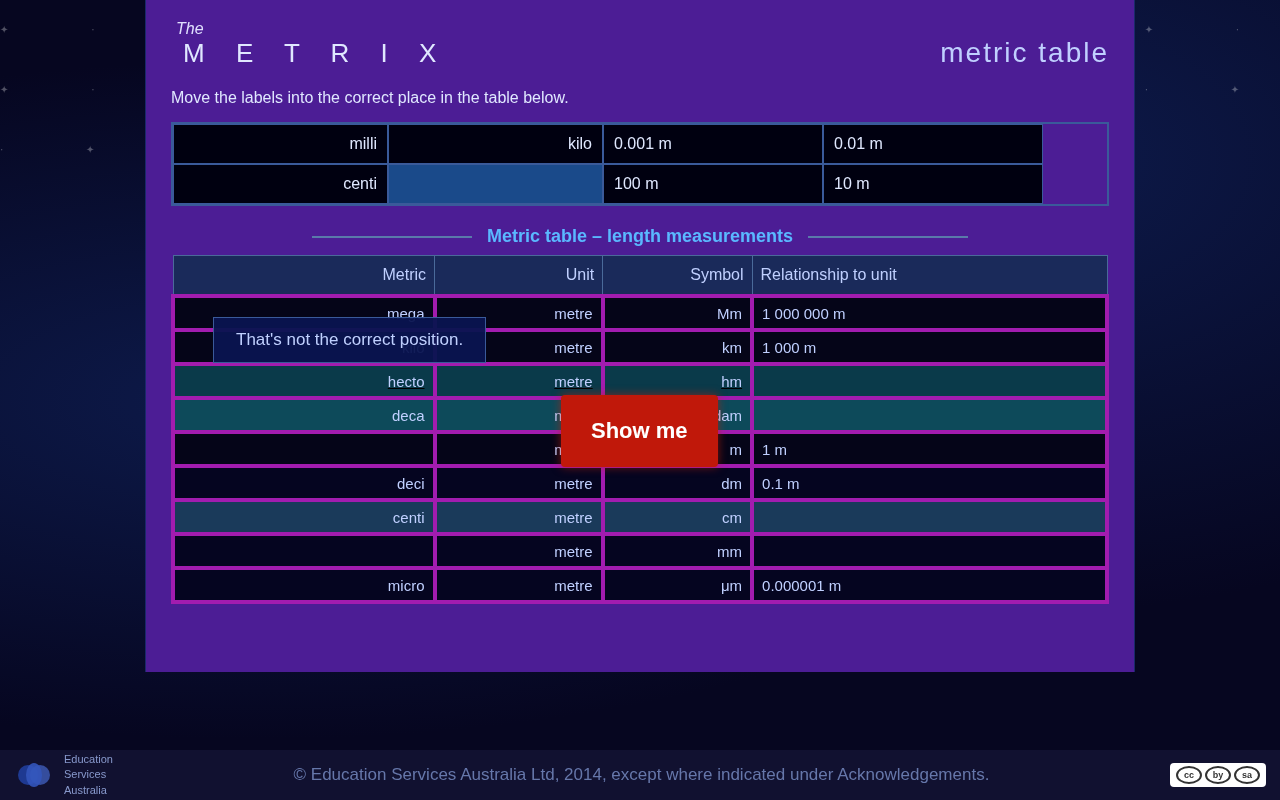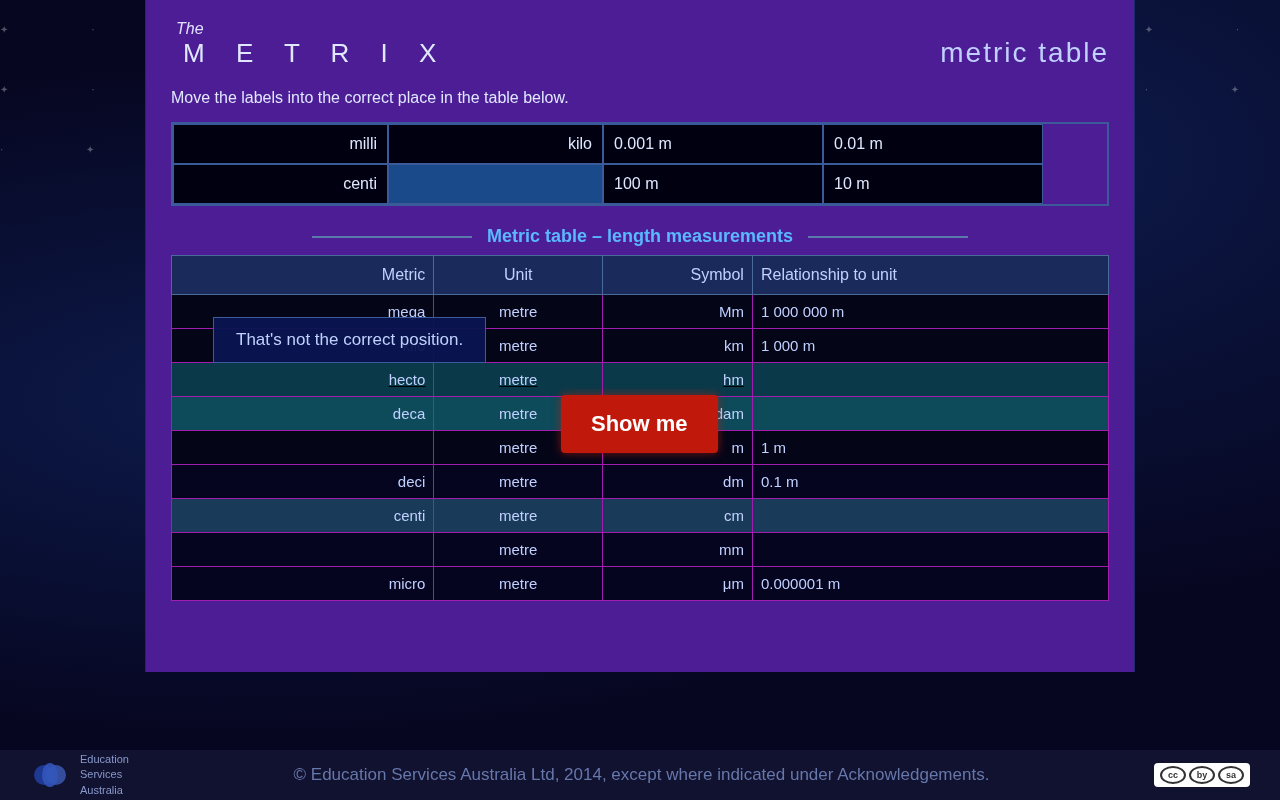--- a/index.html
+++ b/index.html
@@ -139,33 +139,33 @@
     .metric-table th {
       background: #1a2a5a;
       color: #e0e8ff;
       font-size: 16px;
       font-weight: normal;
       padding: 10px 8px;
       border: 1px solid #4a6a9a;
       text-align: center;
     }
     .metric-table td {
-      border: 1px solid #a21caf;
+      border: 4px solid #a21caf;
       padding: 0 8px;
       font-size: 15px;
       height: 34px;
     }
     .metric-table .col-prefix {
       width: 28%;
       text-align: right;
       color: #c0d0ff;
     }
     .metric-table .col-unit {
       width: 18%;
-      text-align: center;
+      text-align: right;
       color: #c0d0ff;
     }
     .metric-table .col-symbol {
       width: 16%;
       text-align: right;
       color: #c0d0ff;
     }
     .metric-table .col-rel {
       width: 38%;
       text-align: left;
@@ -194,41 +194,41 @@
     }
 
     
     .show-me-btn {
       position: absolute;
       background: #c0180a;
       color: white;
       font-size: 22px;
       font-weight: bold;
       border: none;
-      padding: 16px 30px;
+      padding: 23px 30px;
       cursor: pointer;
       top: 140px;
       left: 390px;
       z-index: 10;
       border-radius: 4px;
       box-shadow: 0 0 10px rgba(200, 30, 10, 0.6);
     }
 
     
     .footer {
       position: absolute;
       bottom: 0;
       left: 0;
       right: 0;
       height: 50px;
       background: #111130;
       display: flex;
       align-items: center;
       justify-content: space-between;
-      padding: 0 30px;
+      padding: 0 14px;
       z-index: 2;
     }
     .footer-logo {
       display: flex;
       align-items: center;
       gap: 10px;
     }
     .footer-logo-icon {
       width: 40px;
       height: 40px;

